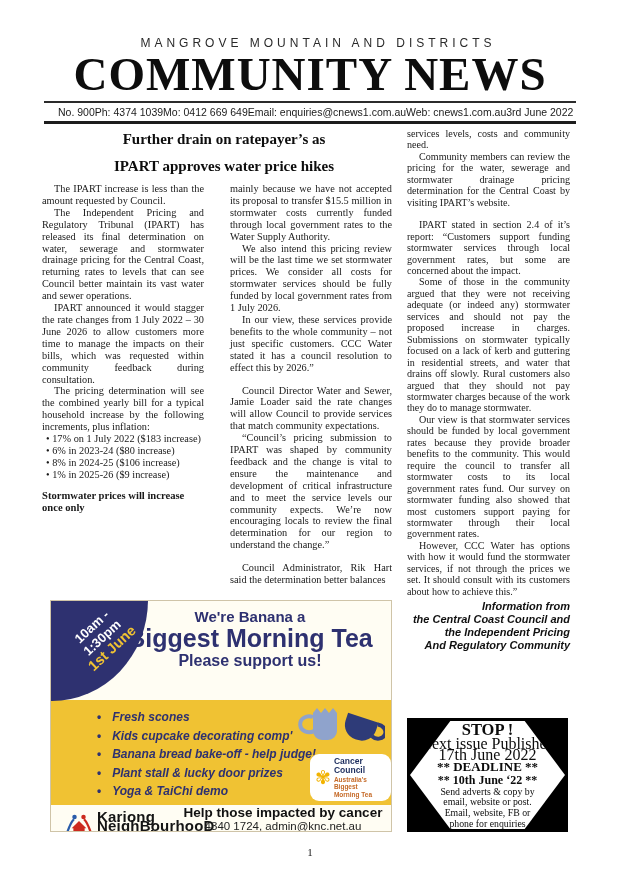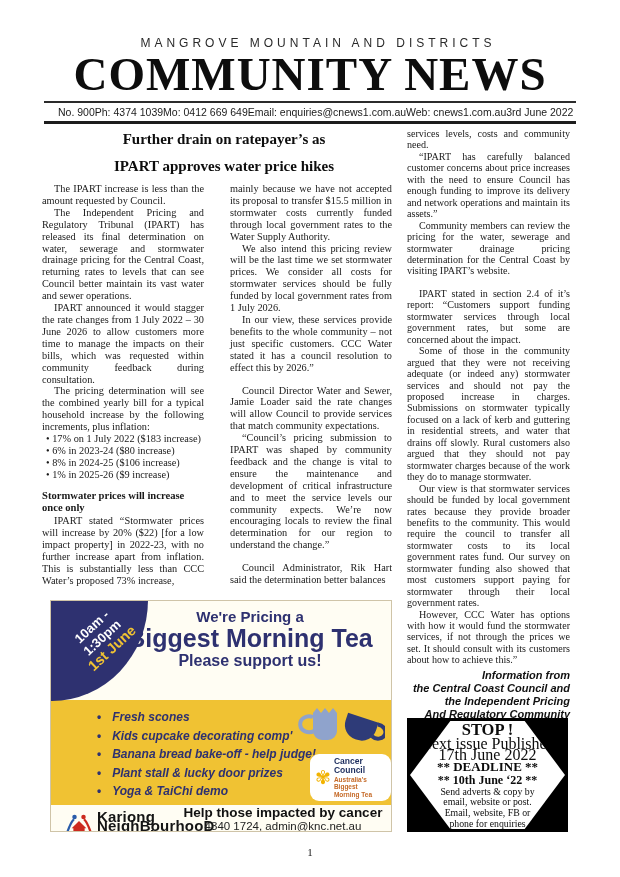--- a/index.html
+++ b/index.html
@@ -107,35 +107,33 @@
     <p class="indent">The Independent Pricing and Regulatory Tribunal (IPART) has released its final determination on water, sewerage and stormwater drainage pricing for the Central Coast, returning rates to levels that can see Council better maintain its vast water and sewer operations.</p>
     <p class="indent">IPART announced it would stagger the rate changes from 1 July 2022 – 30 June 2026 to allow customers more time to manage the impacts on their bills, which was requested within community feedback during consultation.</p>
     <p class="indent">The pricing determination will see the combined yearly bill for a typical household increase by the following increments, plus inflation:</p>
     <ul class="bullets">
       <li>17% on 1 July 2022 ($183 increase)</li>
       <li>6% in 2023-24 ($80 increase)</li>
       <li>8% in 2024-25 ($106 increase)</li>
       <li>1% in 2025-26 ($9 increase)</li>
     </ul>
     <h3 class="subhead">Stormwater prices will increase once only</h3>
-    <p class="indent">IPART stated “Stormwater prices will increase by 20% ($22) [for a low impact property] in 2022-23, with no further increase apart from inflation. This is substantially less than CCC Water’s proposed 73% increase,</p>
   </div>
 
   <div class="col" id="col2">
     <p>mainly because we have not accepted its proposal to transfer $15.5 million in stormwater costs currently funded through local government rates to the Water Supply Authority.</p>
     <p class="indent">We also intend this pricing review will be the last time we set stormwater prices. We consider all costs for stormwater services should be fully funded by local government rates from 1 July 2026.</p>
     <p class="indent">In our view, these services provide benefits to the whole community – not just specific customers. CCC Water stated it has a council resolution to effect this by 2026.”</p>
     <p class="indent gap">Council Director Water and Sewer, Jamie Loader said the rate changes will allow Council to provide services that match community expectations.</p>
     <p class="indent">“Council’s pricing submission to IPART was shaped by community feedback and the change is vital to ensure the maintenance and development of critical infrastructure and to meet the service levels our community expects. We’re now encouraging locals to review the final determination for our region to understand the change.”</p>
     <p class="indent gap">Council Administrator, Rik Hart said the determination better balances</p>
   </div>
 
   <div class="col" id="col3">
     <p>services levels, costs and community need.</p>
-    <p class="indent">“IPART has carefully balanced customer concerns about price increases with the need to ensure Council has enough funding to improve its delivery and network operations and maintain its assets.”</p>
     <p class="indent">Community members can review the pricing for the water, sewerage and stormwater drainage pricing determination for the Central Coast by visiting IPART’s website.</p>
     <p class="indent gap">IPART stated in section 2.4 of it’s report: “Customers support funding stormwater services through local government rates, but some are concerned about the impact.</p>
     <p class="indent">Some of those in the community argued that they were not receiving adequate (or indeed any) stormwater services and should not pay the proposed increase in charges. Submissions on stormwater typically focused on a lack of kerb and guttering in residential streets, and water that drains off slowly. Rural customers also argued that they should not pay stormwater charges because of the work they do to manage stormwater.</p>
     <p class="indent">Our view is that stormwater services should be funded by local government rates because they provide broader benefits to the community. This would require the council to transfer all stormwater costs to its local government rates fund. Our survey on stormwater funding also showed that most customers support paying for stormwater through their local government rates.</p>
     <p class="indent">However, CCC Water has options with how it would fund the stormwater services, if not through the prices we set. It should consult with its customers about how to achieve this.”</p>
     <div class="attribution">
       <div>Information from</div>
       <div>the Central Coast Council and</div>
       <div>the Independent Pricing</div>
       <div>And Regulatory Community</div>
@@ -143,21 +141,21 @@
   </div>
 
   <div class="ad">
     <div class="ad-top">
       <div class="badge-circle"></div>
       <div class="badge-text">
         <div>10am -</div>
         <div>1:30pm</div>
         <div class="june">1st June</div>
       </div>
-      <p class="ad-intro">We're Pricing a</p>
+      <p class="ad-intro">We're Banana a</p>
       <p class="ad-title">Biggest Morning Tea</p>
       <p class="ad-tagline">Please support us!</p>
     </div>
     <div class="ad-mid">
       <ul class="ad-bullets">
         <li>Fresh scones</li>
         <li>Kids cupcake decorating comp'</li>
         <li>Banana bread bake-off - help judge!</li>
         <li>Plant stall &amp; lucky door prizes</li>
         <li>Yoga &amp; TaiChi demo</li>

